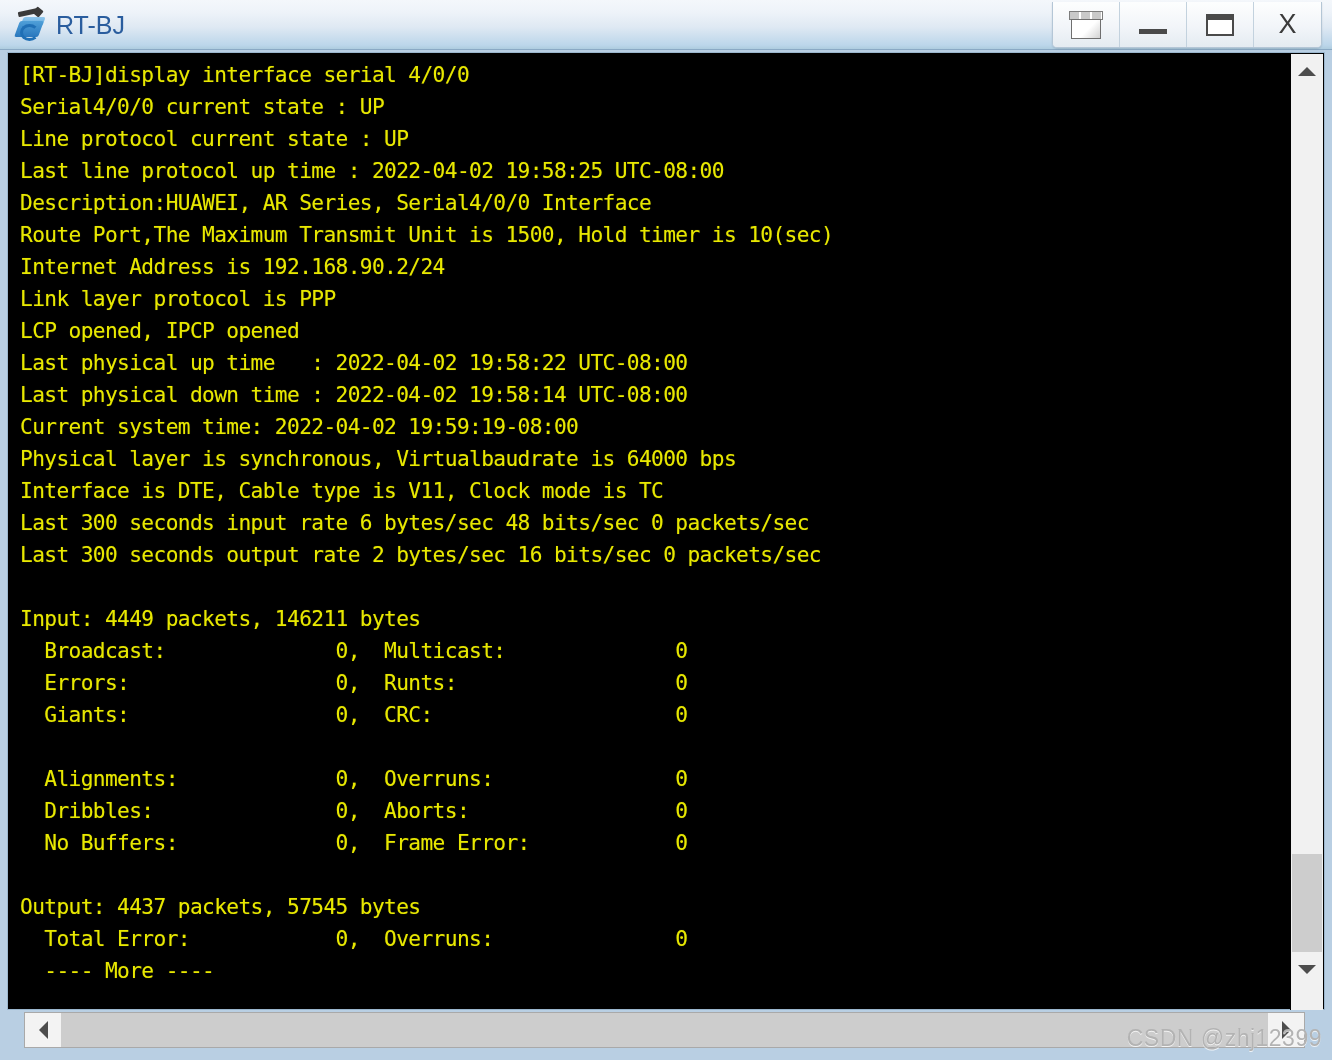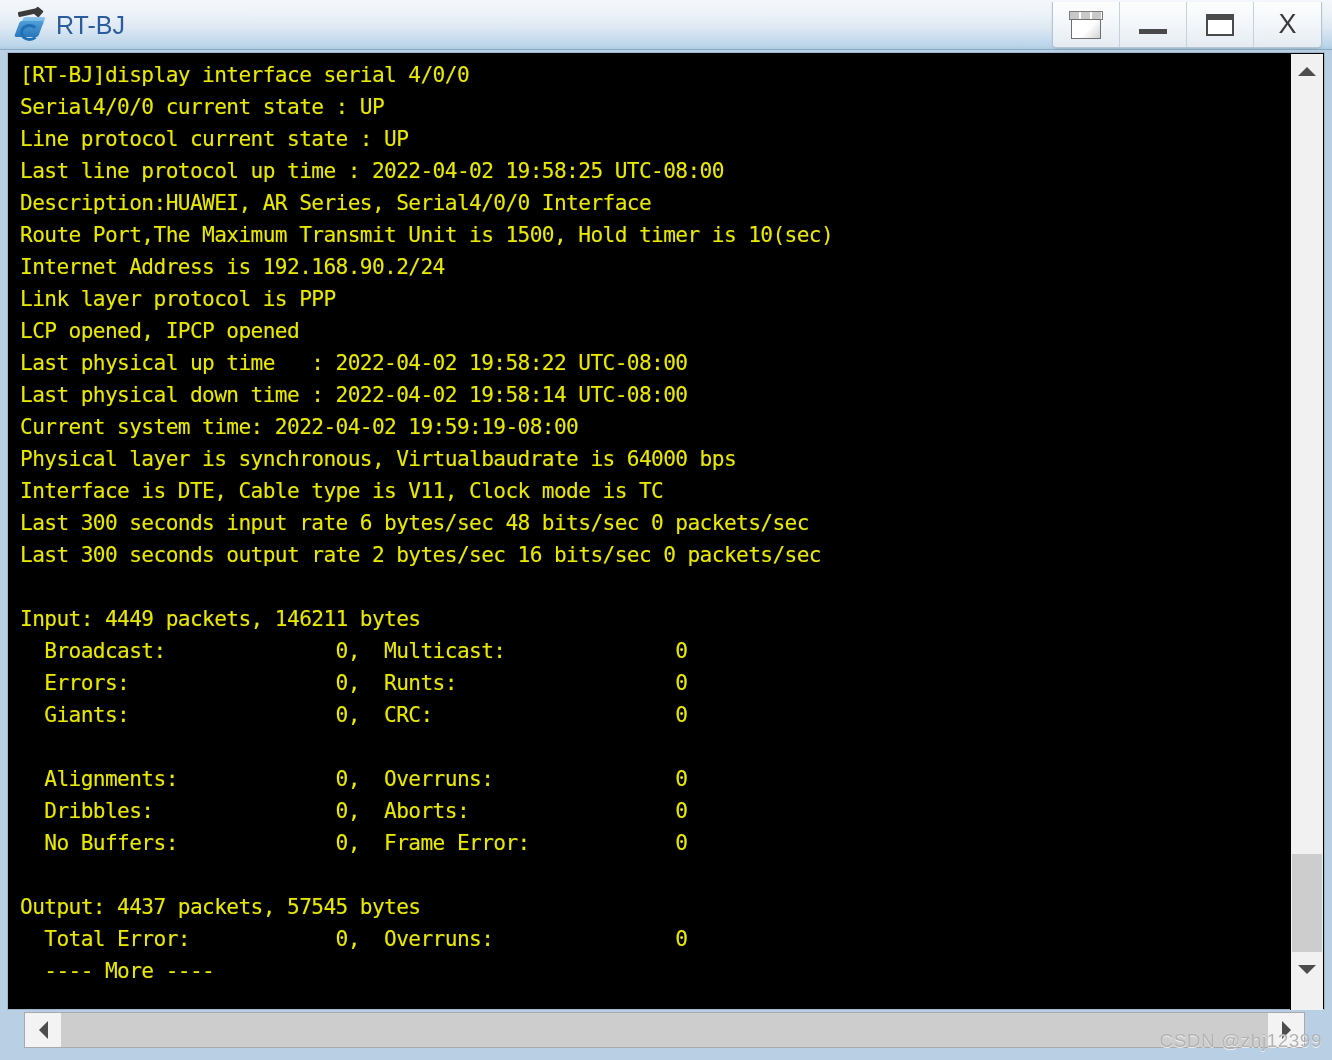--- a/index.html
+++ b/index.html
@@ -205,21 +205,21 @@
     border-bottom: 9px solid transparent;
   }
   .hchev.left { border-right: 9px solid #4d4d4d; }
   .hchev.right { border-left: 9px solid #4d4d4d; }
 
   
   .watermark {
     position: absolute;
     right: 10px;
     bottom: 8px;
-    font-size: 19px;
+    font-size: 23px;
     color: #b3b3b3;
     font-family: "Liberation Sans", sans-serif;
     letter-spacing: 0.5px;
     user-select: none;
     text-shadow: 0 1px 0 rgba(255,255,255,0.75);
   }
 
   
   .ic-body {
     position:absolute; left:3px; top:13px; width:24px; height:16px;

